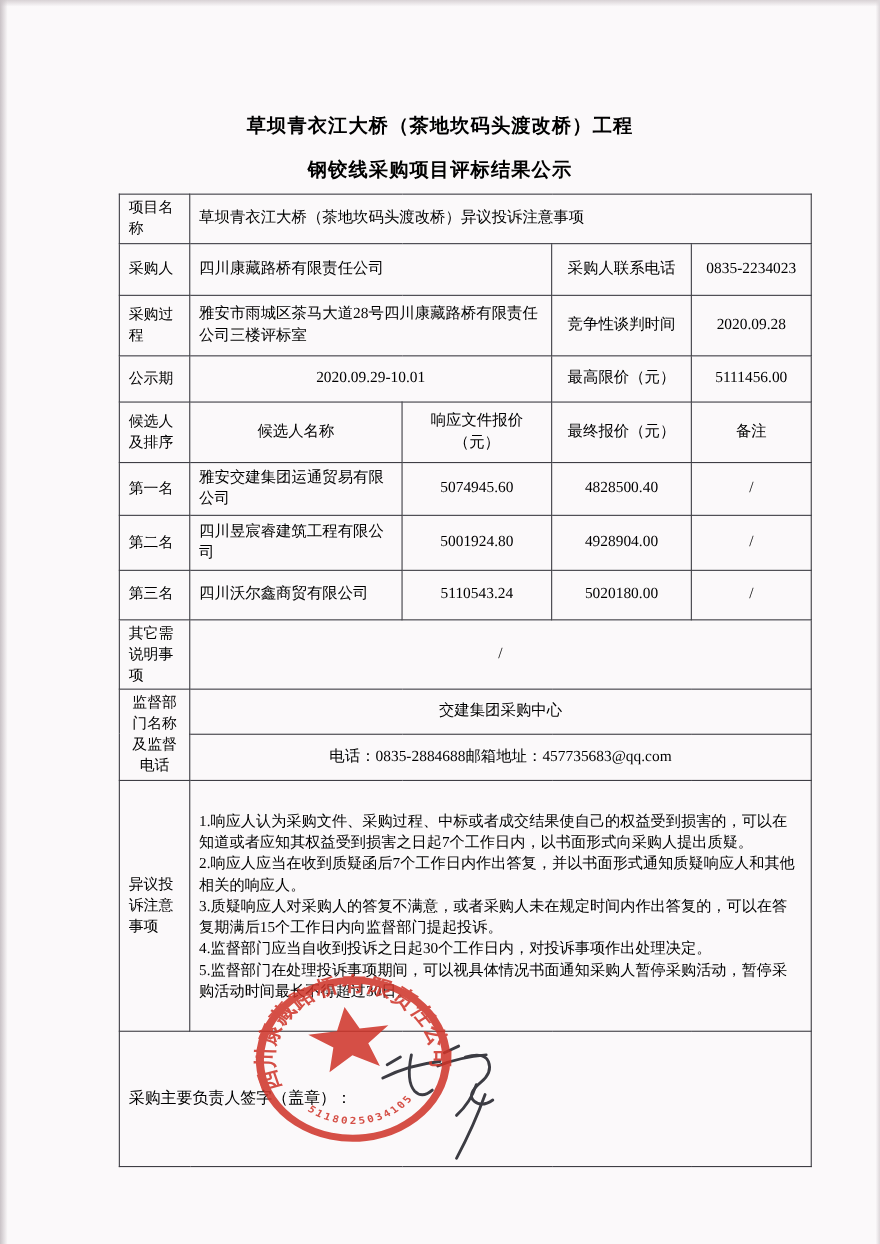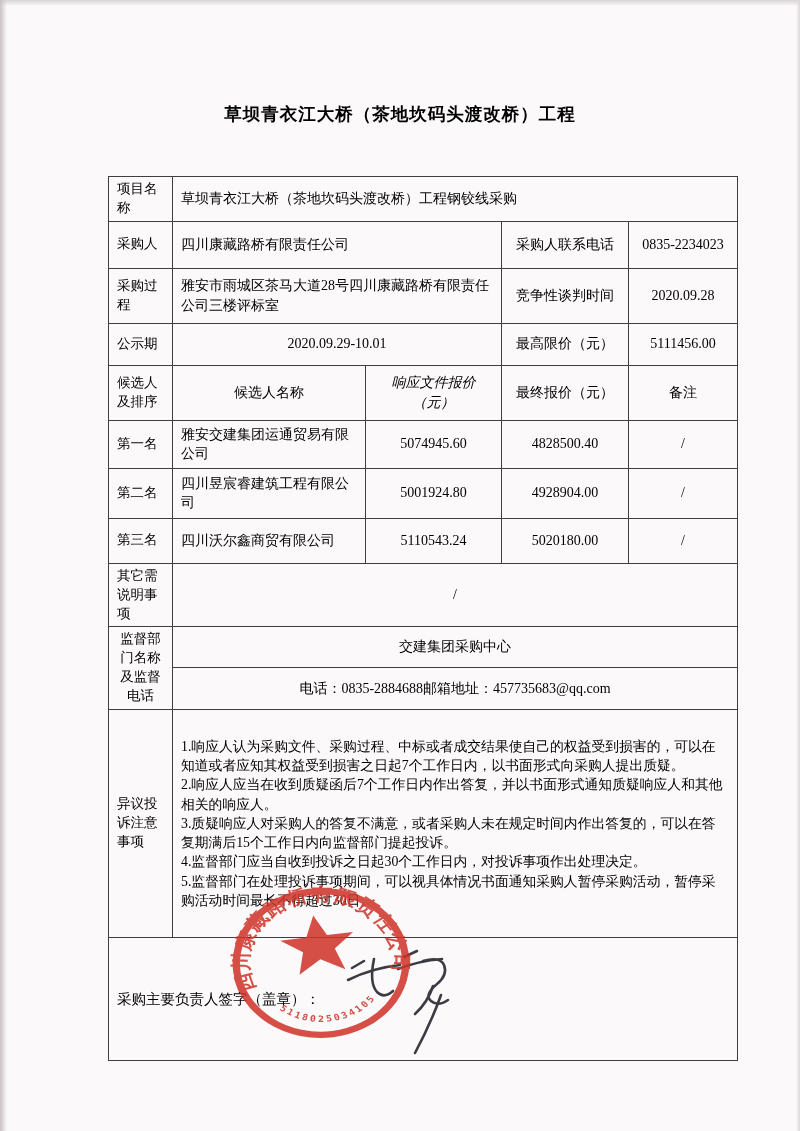--- a/index.html
+++ b/index.html
@@ -37,21 +37,21 @@
     border:1.6px solid #3e3e44;
     padding:3px 8px;
     vertical-align:middle;
     line-height:1.4;
     overflow:hidden;
     word-break:break-all;
   }
   td.label { padding:3px 2px 3px 3px; font-size:13.5px; }
   td.center { text-align:center; }
   td.name-cell { padding:3px 8px; }
-  td.prewrap { white-space:pre-line;font-style:italic; }
+  td.prewrap { white-space:pre-line; }
   tr.r1  { height:42px; }
   tr.r2  { height:47px;padding-left:45px; }
   tr.r3  { height:55px; }
   tr.r4  { height:42px; }
   tr.r5  { height:55px; }
   tr.r6  { height:48px; }
   tr.r7  { height:50px; }
   tr.r8  { height:45px; }
   tr.r9  { height:45px; }
   tr.r10a{ height:40px; }
@@ -66,34 +66,35 @@
 </head>
 <body>
 
 <div class="page">
   <div class="edge-top"></div>
   <div class="edge-left"></div>
   <div class="edge-right"></div>
 
   <div class="title-block">
     <div class="title-line">草坝青衣江大桥（茶地坎码头渡改桥）工程</div>
+    <div class="title-line">钢铰线采购项目评标结果公示</div>
   </div>
 
   <table class="doc">
     <colgroup>
       <col style="width:64px">
         <col style="width:193px">
         <col style="width:136px">
         <col style="width:127px">
         <col style="width:109px">
     </colgroup>
     <tbody>
       <tr class="r1">
         <td class="label">项目名称</td>
-        <td colspan="4">草坝青衣江大桥（茶地坎码头渡改桥）工程钢铰线采购</td>
+        <td colspan="4">草坝青衣江大桥（茶地坎码头渡改桥）异议投诉注意事项</td>
       </tr>
       <tr class="r2">
         <td class="label">采购人</td>
         <td colspan="2">四川康藏路桥有限责任公司</td>
         <td class="center">采购人联系电话</td>
         <td class="center">0835-2234023</td>
       </tr>
       <tr class="r3">
         <td class="label">采购过程</td>
         <td colspan="2">雅安市雨城区茶马大道28号四川康藏路桥有限责任公司三楼评标室</td>

